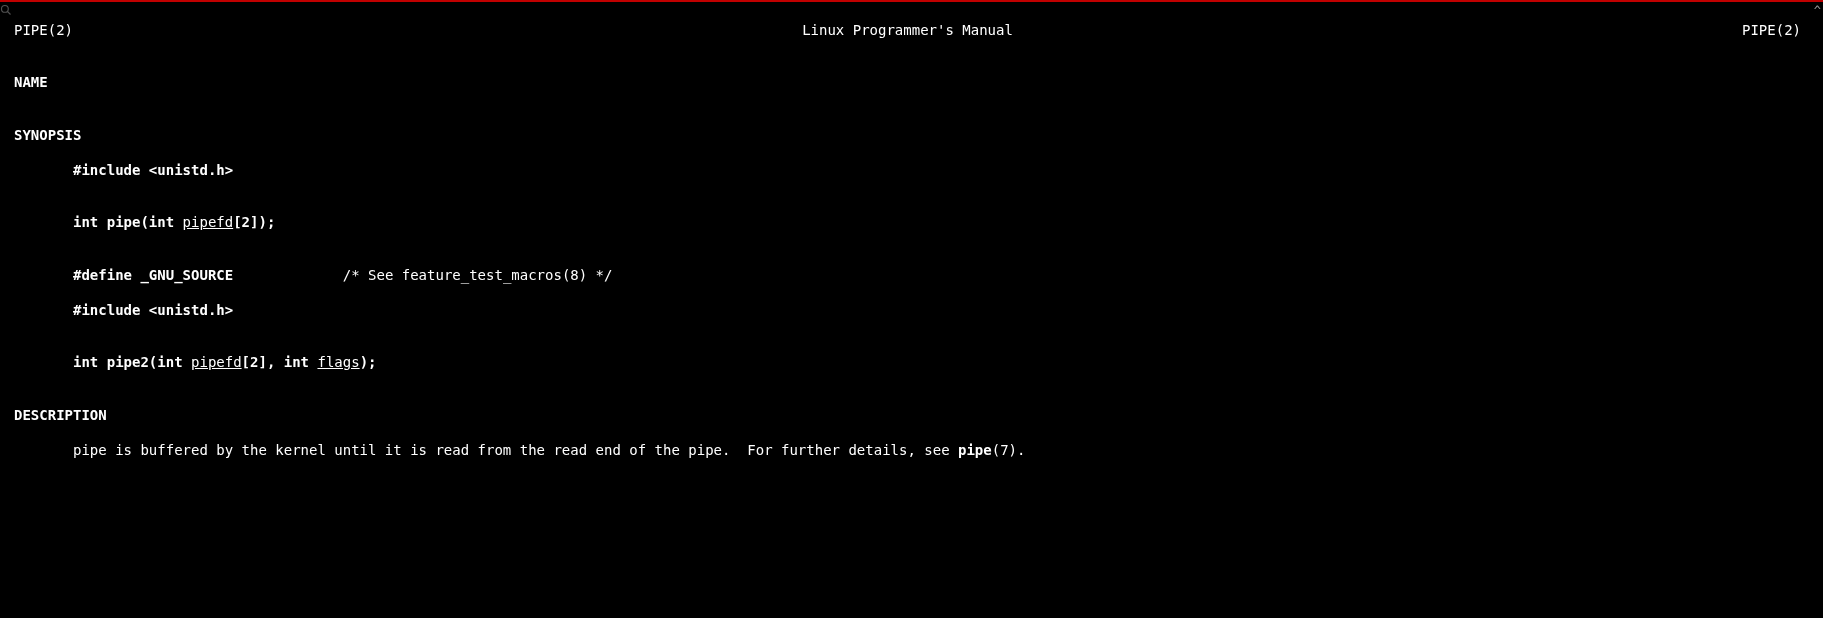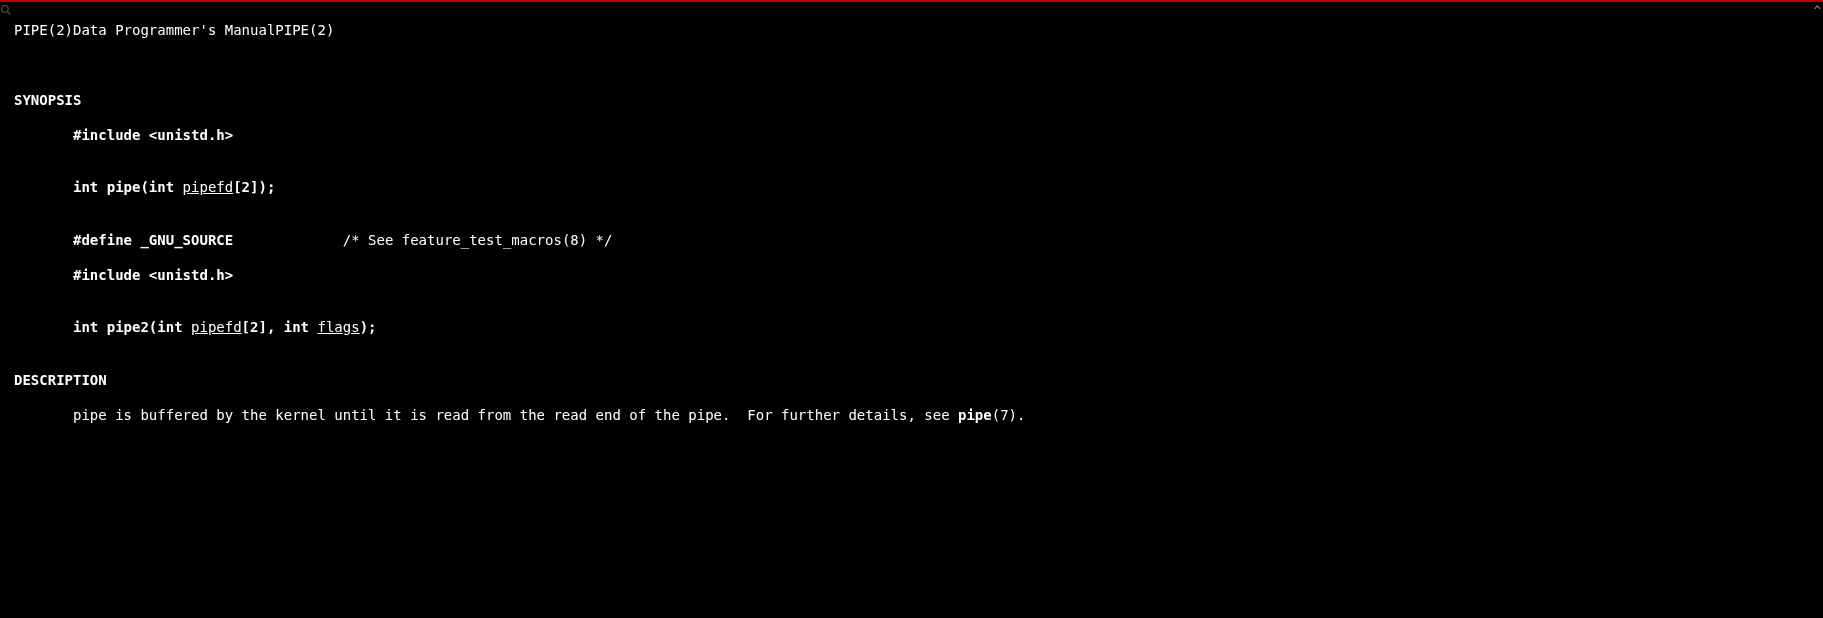--- a/index.html
+++ b/index.html
@@ -34,21 +34,21 @@
   .search-icon svg { display:block; }
   .page {
     position: absolute;
     top: 4px;
     left: 14px;
     right: 14px;
     white-space: pre;
   }
   .hdr {
     display: flex;
-    justify-content: flex-start;
+    justify-content: space-between;
     white-space: pre;
     padding-right: 8px;
   }
   .b { font-weight: bold; }
   .u { text-decoration: underline; }
   .scroll-indicator {
     position: absolute;
     top: 4px;
     right: 2px;
     color: #999;
@@ -66,24 +66,25 @@
       <circle cx="6.5" cy="6.5" r="4.5" stroke="#888" stroke-width="1.5" fill="none"></circle>
       <line x1="10" y1="10" x2="14" y2="14" stroke="#888" stroke-width="1.5"></line>
     </svg>
 </span>
 
 <span class="scroll-indicator">^</span>
 
 <div class="page">
 <div class="hdr">
   <span>PIPE(2)</span>
-  <span>Data Programmer's Manual</span>
+  <span>Linux Programmer's Manual</span>
   <span>PIPE(2)</span>
 </div>
 <pre></pre>
+<pre class="b">NAME</pre>
 <pre></pre>
 <pre class="b">SYNOPSIS</pre>
 <pre><span>       </span><span class="b">#include &lt;unistd.h&gt;</span></pre>
 <pre></pre>
 <pre><span>       </span><span class="b">int pipe(int </span><span class="u">pipefd</span><span class="b">[2]);</span></pre>
 <pre></pre>
 <pre><span>       </span><span class="b">#define _GNU_SOURCE</span><span>             </span><span>/* See feature_test_macros(8) */</span></pre>
 <pre><span>       </span><span class="b">#include &lt;unistd.h&gt;</span></pre>
 <pre></pre>
 <pre><span>       </span><span class="b">int pipe2(int </span><span class="u">pipefd</span><span class="b">[2], int </span><span class="u">flags</span><span class="b">);</span></pre>

